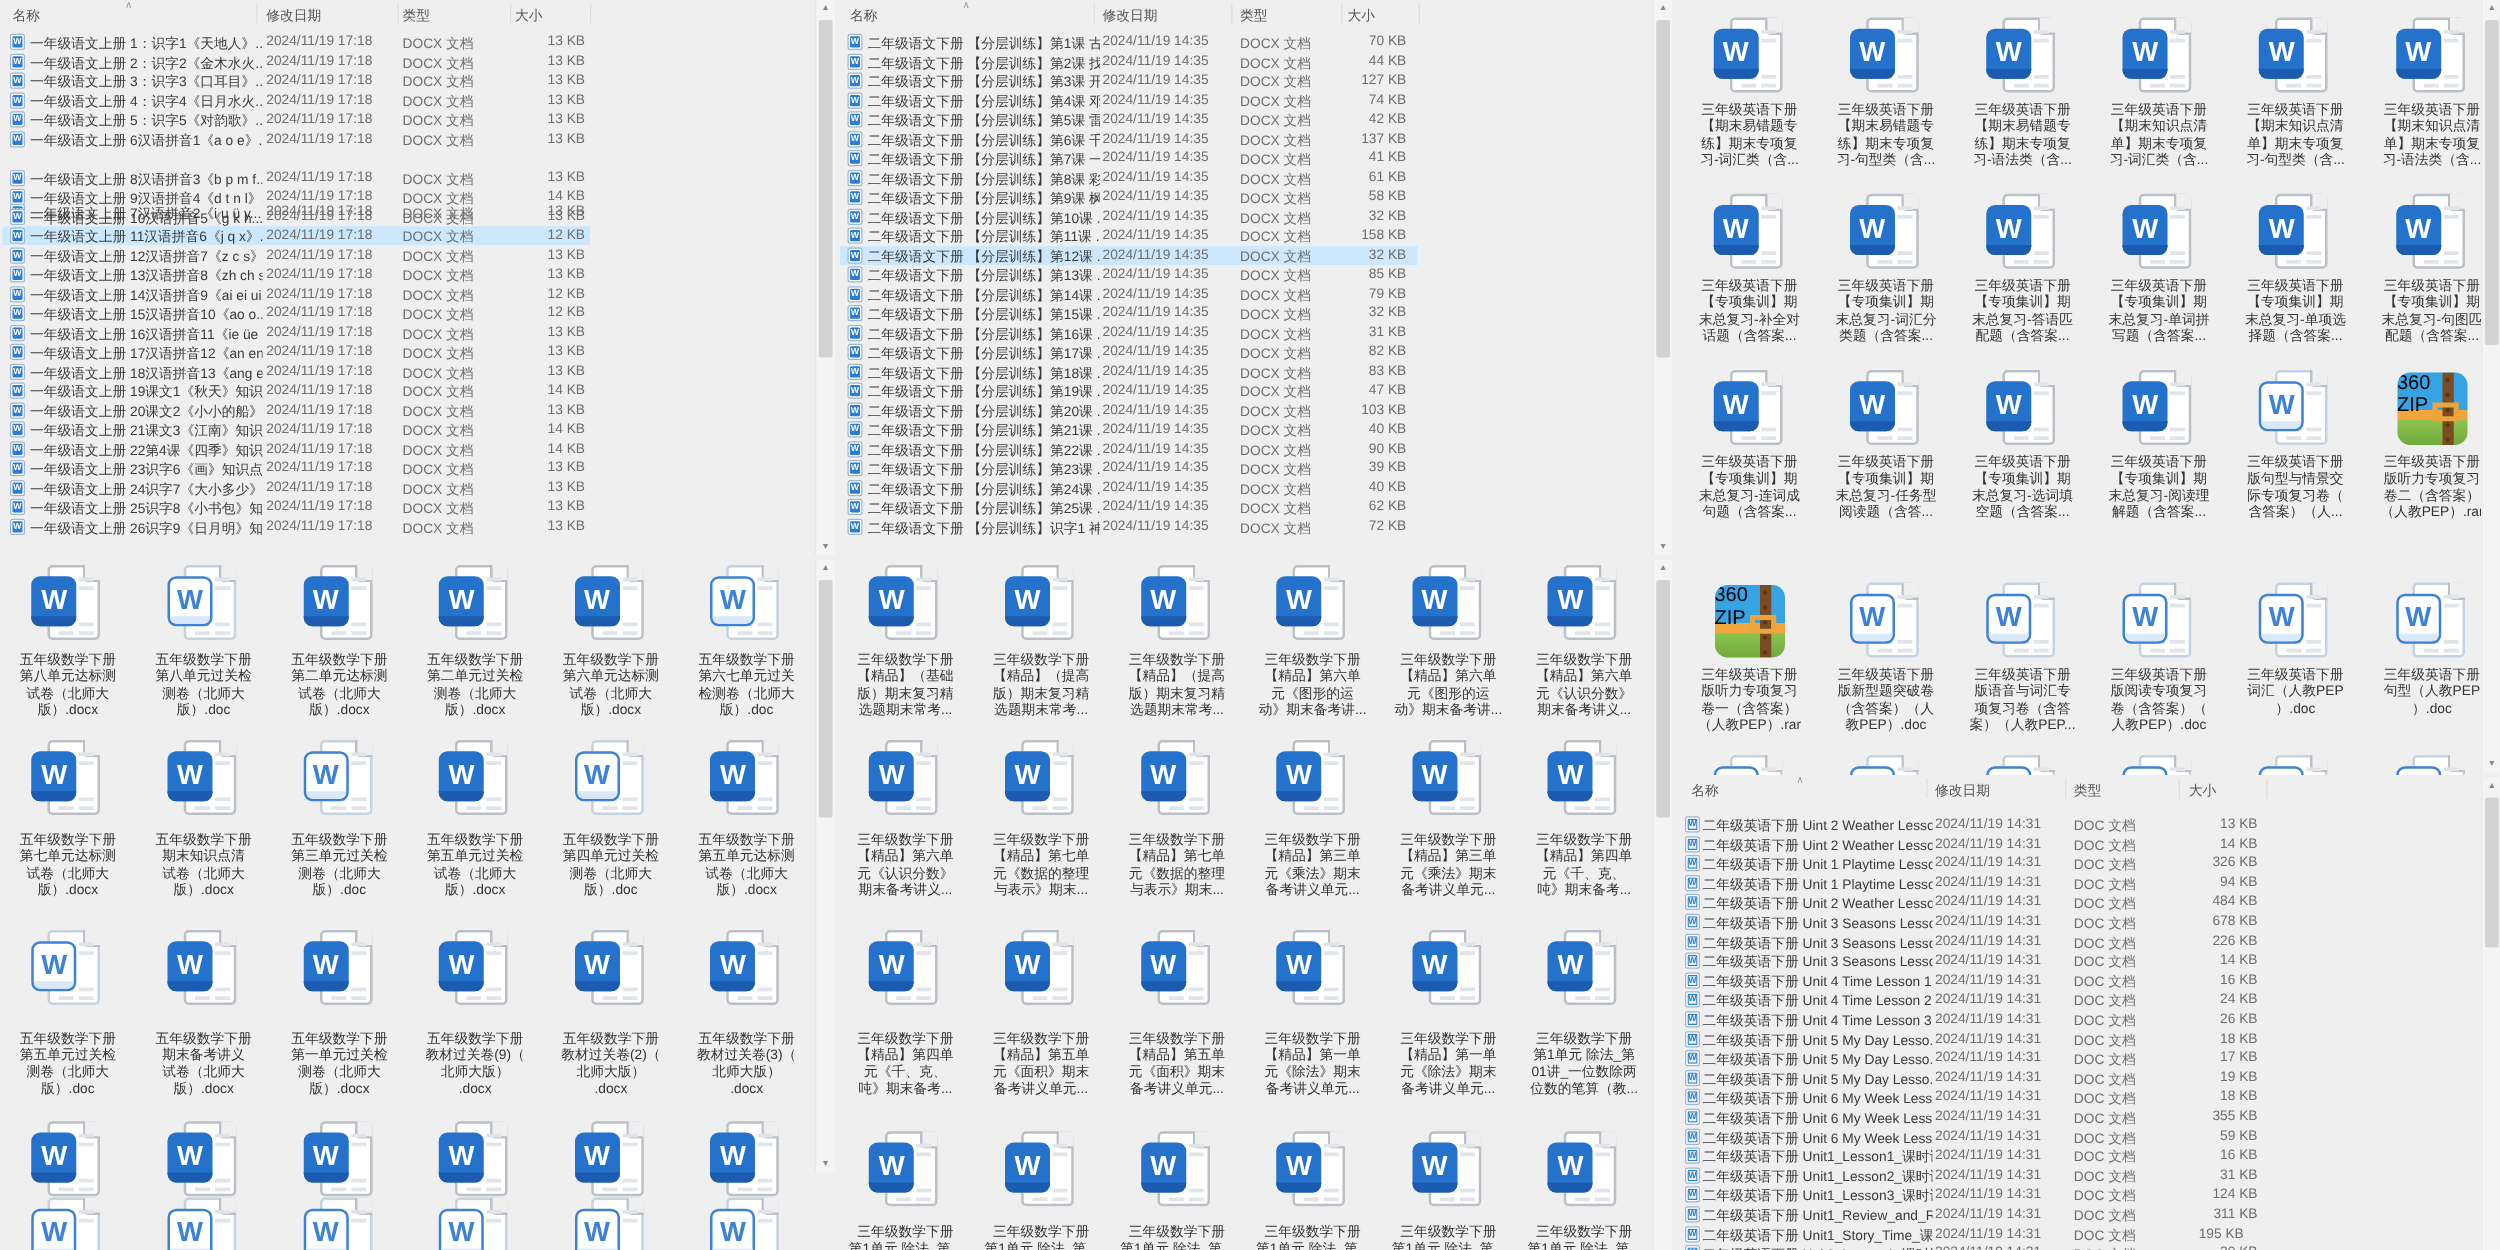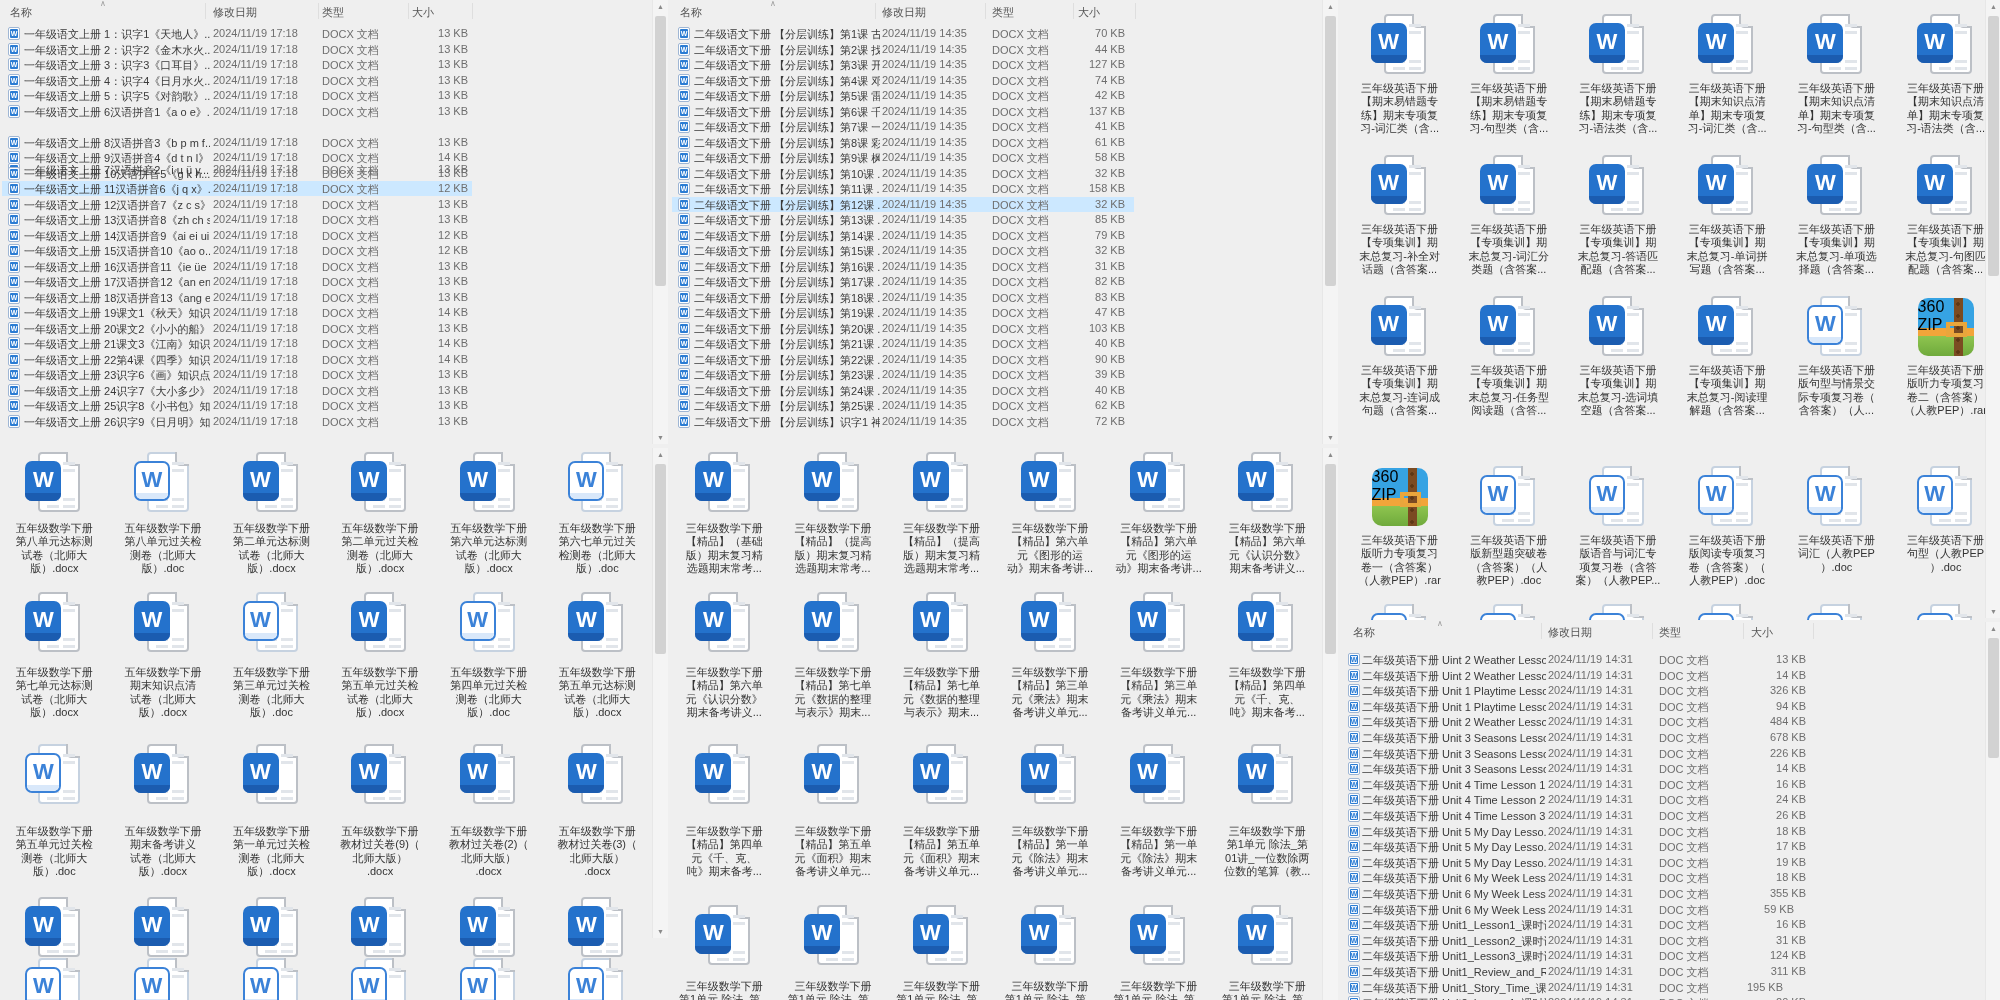--- a/index.html
+++ b/index.html
@@ -1060,21 +1060,21 @@
         <span class="cell " style="left: 314px;">DOC 文档</span>
         <span class="cell sz" style="left: 399px; width: 62px;">355 KB</span>
       </div>
       <div class="lrow" style="top: 281.6px;">
         <span class="fico light" style="left: 3px; top: 1px;">
           <i>W</i>
         </span>
         <span class="cell nm" style="left: 17px; width: 184px; overflow: hidden;">二年级英语下册  Unit 6 My Week Less...</span>
         <span class="cell " style="left: 203px;">2024/11/19 14:31</span>
         <span class="cell " style="left: 314px;">DOC 文档</span>
-        <span class="cell sz" style="left: 387px; width: 62px;">59 KB</span>
+        <span class="cell sz" style="left: 399px; width: 62px;">59 KB</span>
       </div>
       <div class="lrow" style="top: 297.2px;">
         <span class="fico light" style="left: 3px; top: 1px;">
           <i>W</i>
         </span>
         <span class="cell nm" style="left: 17px; width: 184px; overflow: hidden;">二年级英语下册  Unit1_Lesson1_课时训...</span>
         <span class="cell " style="left: 203px;">2024/11/19 14:31</span>
         <span class="cell " style="left: 314px;">DOC 文档</span>
         <span class="cell sz" style="left: 399px; width: 62px;">16 KB</span>
       </div>
@@ -1105,21 +1105,21 @@
         <span class="cell " style="left: 314px;">DOC 文档</span>
         <span class="cell sz" style="left: 399px; width: 62px;">311 KB</span>
       </div>
       <div class="lrow" style="top: 359.6px;">
         <span class="fico light" style="left: 3px; top: 1px;">
           <i>W</i>
         </span>
         <span class="cell nm" style="left: 17px; width: 184px; overflow: hidden;">二年级英语下册  Unit1_Story_Time_课...</span>
         <span class="cell " style="left: 203px;">2024/11/19 14:31</span>
         <span class="cell " style="left: 314px;">DOC 文档</span>
-        <span class="cell sz" style="left: 376px; width: 62px;">195 KB</span>
+        <span class="cell sz" style="left: 388px; width: 62px;">195 KB</span>
       </div>
       <div class="lrow" style="top: 375.2px;">
         <span class="fico light" style="left: 3px; top: 1px;">
           <i>W</i>
         </span>
         <span class="cell nm" style="left: 17px; width: 184px; overflow: hidden;">二年级英语下册  Unit2_Lesson1_课时训...</span>
         <span class="cell " style="left: 203px;">2024/11/19 14:31</span>
         <span class="cell " style="left: 314px;">DOC 文档</span>
         <span class="cell sz" style="left: 399px; width: 62px;">20 KB</span>
       </div>

